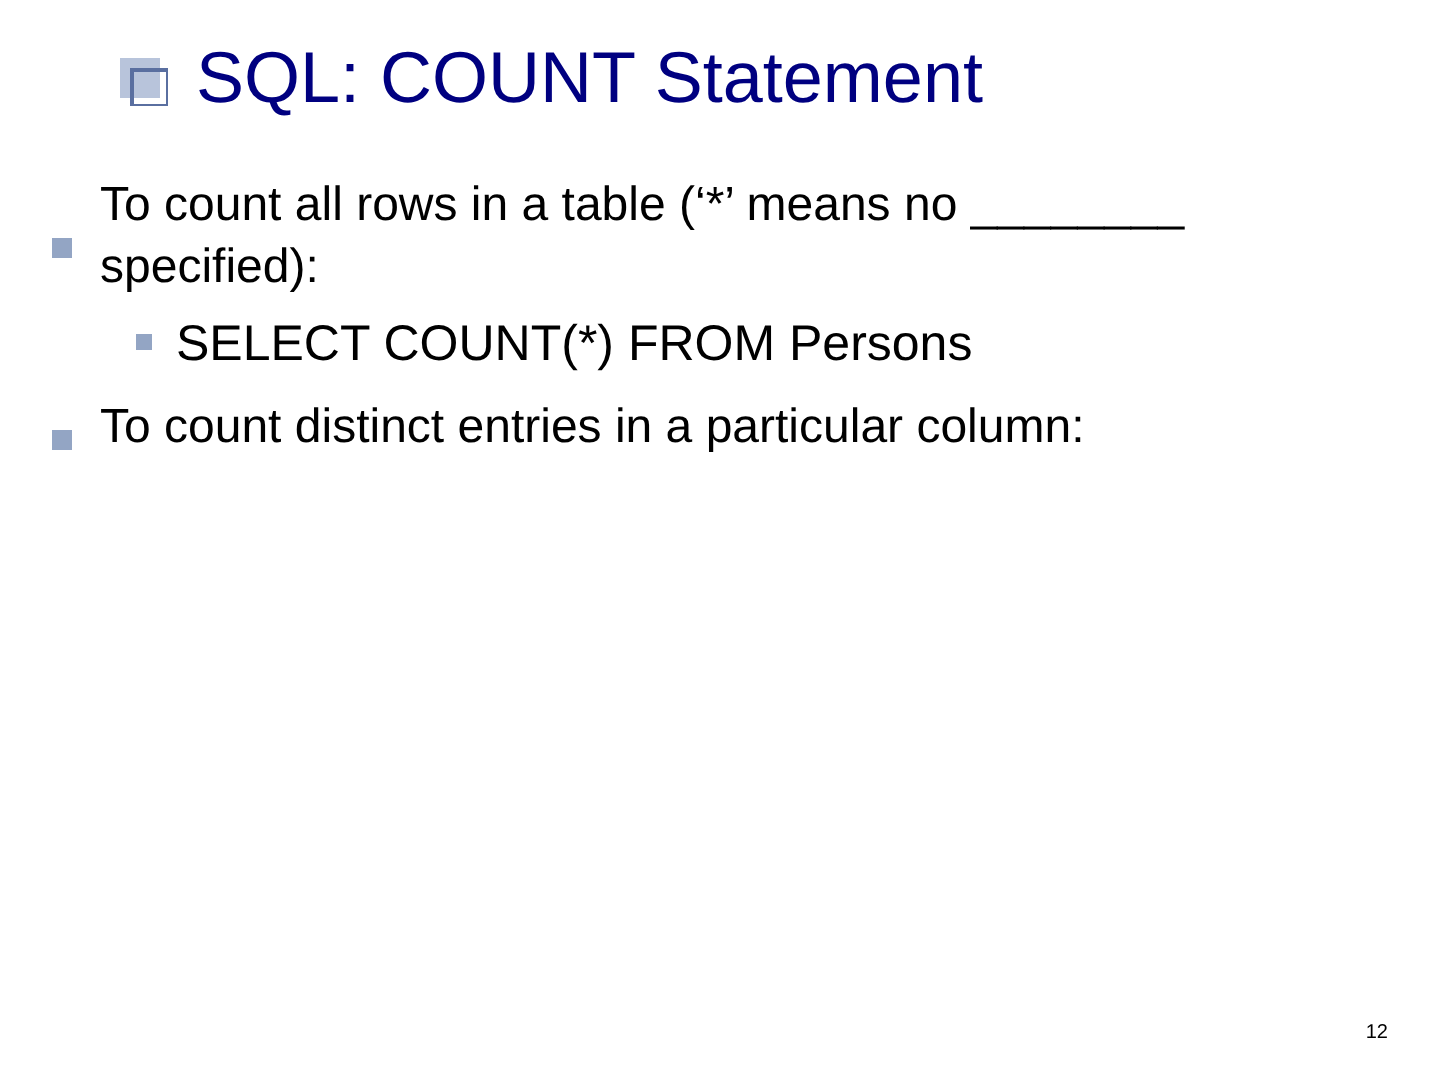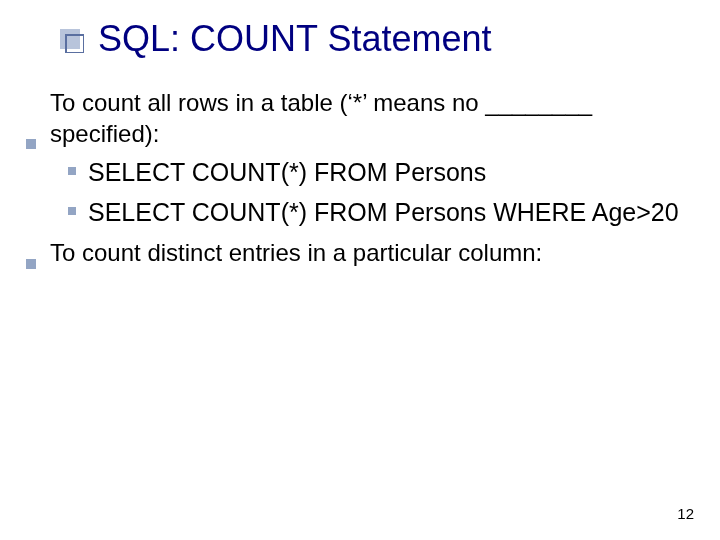--- a/index.html
+++ b/index.html
@@ -35,21 +35,21 @@
     font-weight: 400;
     color: #000080;
     letter-spacing: 0px;
   }
   .bullets {
     list-style: none;
     padding-left: 4px;
   }
   .l1 {
     display: flex;
-    align-items: flex-end;
+    align-items: center;
     margin-top: 10px;
     margin-bottom: 4px;
   }
   .l1 .sq {
     width: 10px;
     height: 10px;
     background: #93a5c4;
     margin-top: 11px;
     margin-right: 14px;
     flex-shrink: 0;
@@ -74,21 +74,21 @@
     flex-shrink: 0;
   }
   .l2 .txt {
     font-size: 25px;
     line-height: 1.25;
   }
   .page-num {
     position: absolute;
     bottom: 18px;
     right: 26px;
-    font-size: 15px;
+    font-size: 10px;
     color: #000;
   }
 </style>
 </head>
 <body>
 
 <div class="slide">
 
   <div class="title-row">
     <span class="title-icon">
@@ -104,24 +104,20 @@
 
     <li class="l1">
       <span class="sq"></span>
       <span class="txt">To count all rows in a table (‘*’ means no ________ specified):</span>
     </li>
     <li class="l2">
       <span class="sq"></span>
       <span class="txt">SELECT COUNT(*) FROM Persons</span>
     </li>
 
-    <li class="l2">
-      <span class="sq"></span>
-      <span class="txt">SELECT COUNT(*) FROM Persons WHERE Age&gt;20</span>
-    </li>
 
 
     <li class="l1">
       <span class="sq"></span>
       <span class="txt">To count distinct entries in a particular column:</span>
     </li>
 
   </ul>
 
   <div class="page-num">12</div>

